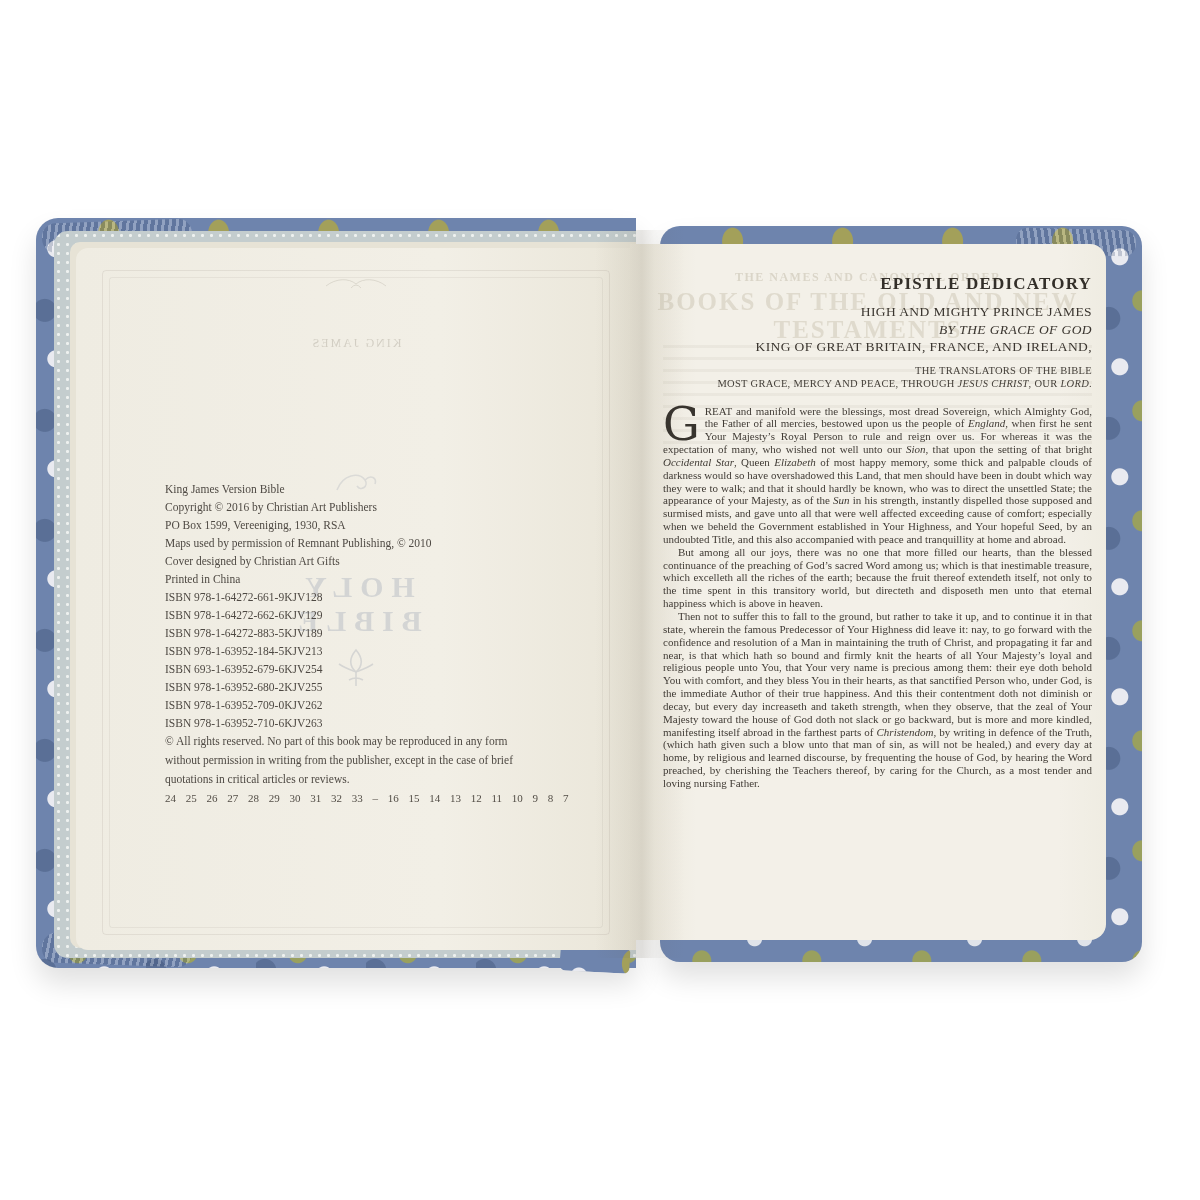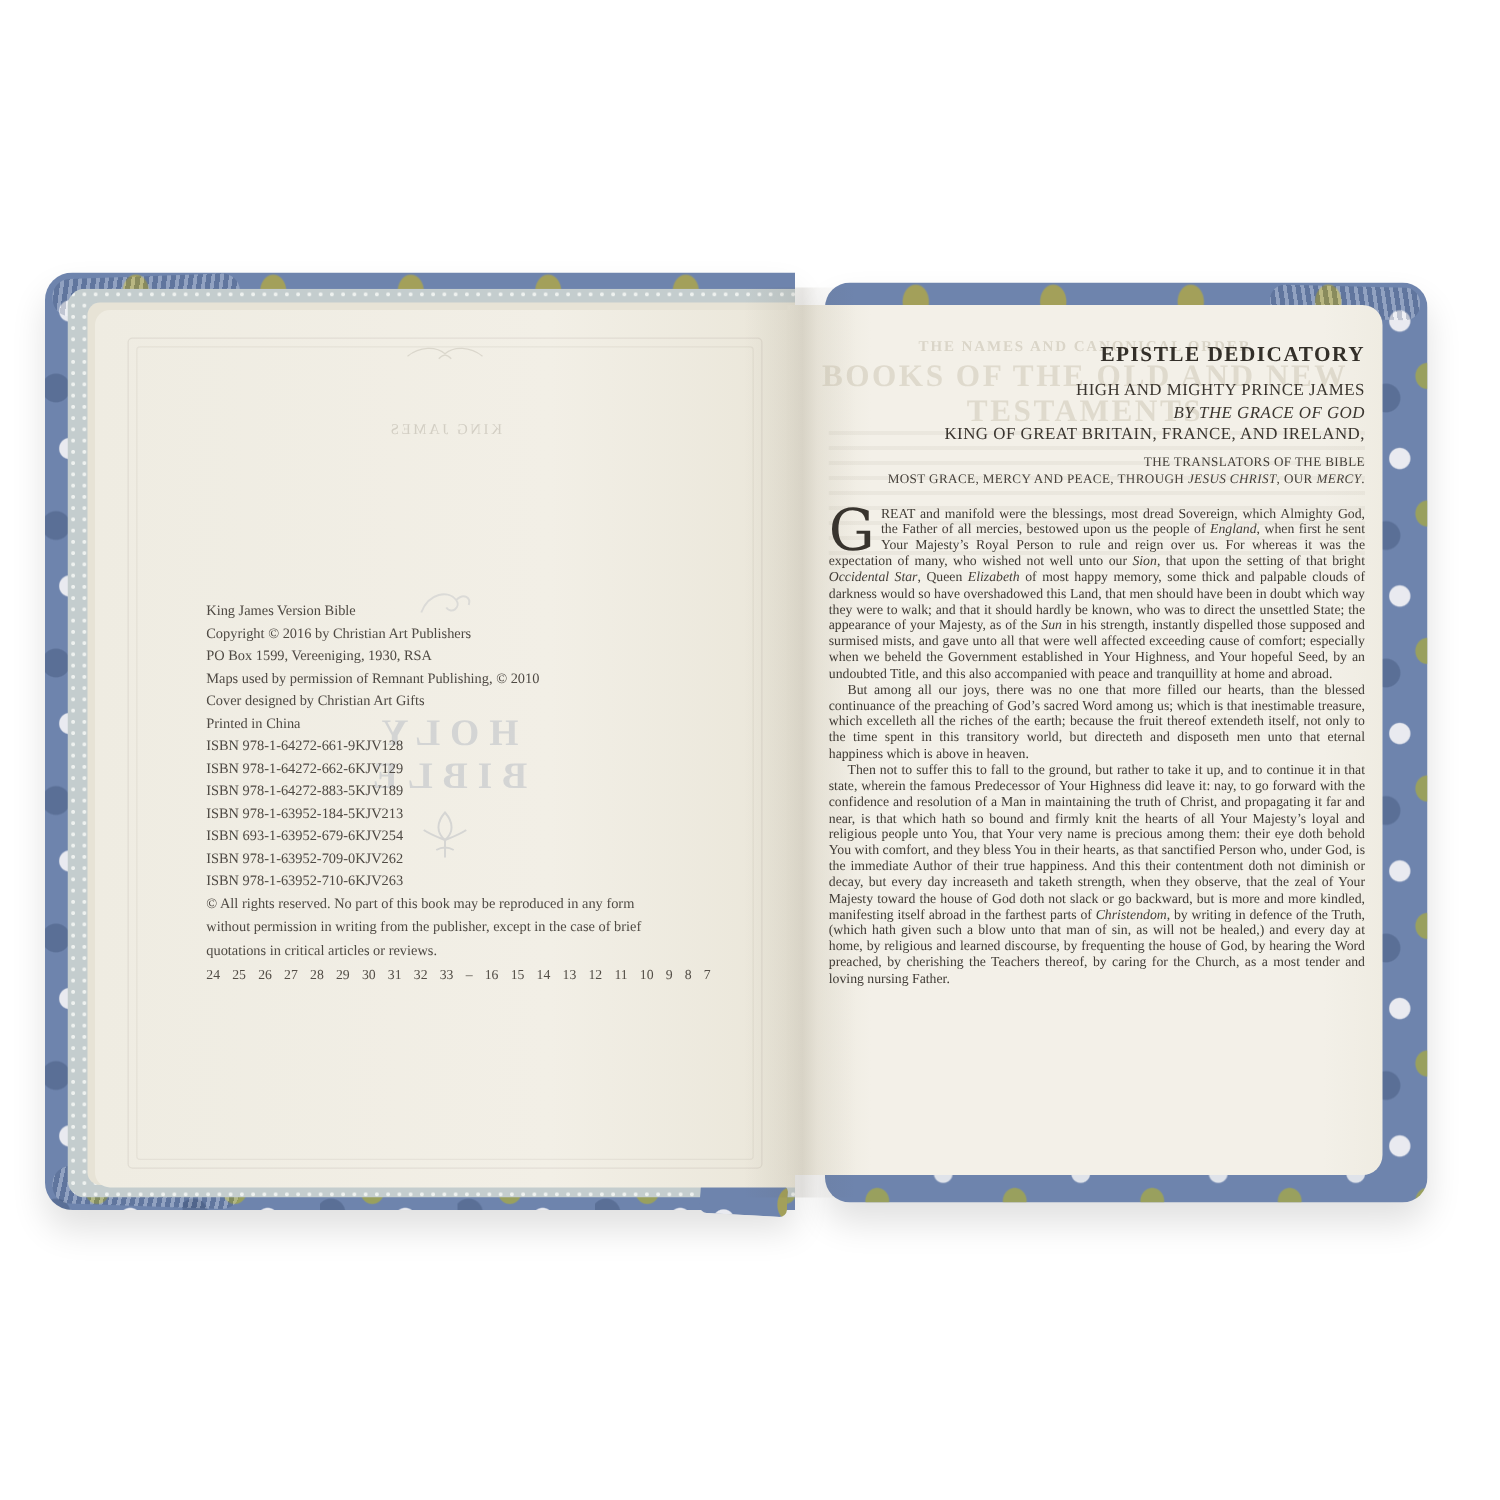--- a/index.html
+++ b/index.html
@@ -164,20 +164,24 @@
           </div>
         <div class="isbn-row">
             <span>ISBN 978-1-63952-184-5</span>
             <span>KJV213</span>
           </div>
         <div class="isbn-row">
             <span>ISBN 693-1-63952-679-6</span>
             <span>KJV254</span>
           </div>
         <div class="isbn-row">
+            <span>ISBN 978-1-63952-680-2</span>
+            <span>KJV255</span>
+          </div>
+        <div class="isbn-row">
             <span>ISBN 978-1-63952-709-0</span>
             <span>KJV262</span>
           </div>
         <div class="isbn-row">
             <span>ISBN 978-1-63952-710-6</span>
             <span>KJV263</span>
           </div>
       </div>
 
       <div class="blk m16 rights">© All rights reserved. No part of this book may be reproduced in any form without permission in writing from the publisher, except in the case of brief quotations in critical articles or reviews.</div>
@@ -192,21 +196,21 @@
     <div class="ghost rp-smudge-b"></div>
 
     <div class="rp-content">
       <div class="rp-head">
         <div class="rp-title">EPISTLE DEDICATORY</div>
         <div class="rp-line">HIGH AND MIGHTY PRINCE JAMES</div>
         <div class="rp-line it">BY THE GRACE OF GOD</div>
         <div class="rp-line">KING OF GREAT BRITAIN, FRANCE, AND IRELAND,</div>
         <div class="rp-sub-wrap">
           <div class="rp-sub">THE TRANSLATORS OF THE BIBLE</div>
-          <div class="rp-sub"><span>MOST GRACE, MERCY AND PEACE, THROUGH </span><em>JESUS CHRIST</em><span>, OUR </span><em>MERCY</em><span>.</span></div>
+          <div class="rp-sub"><span>MOST GRACE, MERCY AND PEACE, THROUGH </span><em>JESUS CHRIST</em><span>, OUR </span><em>LORD</em><span>.</span></div>
         </div>
       </div>
 
       <div class="rp-body">
         <p><span class="dropcap">G</span><span><span>REAT and manifold were the blessings, most dread Sovereign, which Almighty God, the Father of all mercies, bestowed upon us the people of </span><em>England</em><span>, when first he sent Your Majesty’s Royal Person to rule and reign over us. For whereas it was the expectation of many, who wished not well unto our </span><em>Sion</em><span>, that upon the setting of that bright </span><em>Occidental Star</em><span>, Queen </span><em>Elizabeth</em><span> of most happy memory, some thick and palpable clouds of darkness would so have overshadowed this Land, that men should have been in doubt which way they were to walk; and that it should hardly be known, who was to direct the unsettled State; the appearance of your Majesty, as of the </span><em>Sun</em><span> in his strength, instantly dispelled those supposed and surmised mists, and gave unto all that were well affected exceeding cause of comfort; especially when we beheld the Government established in Your Highness, and Your hopeful Seed, by an undoubted Title, and this also accompanied with peace and tranquillity at home and abroad.</span></span></p>
         <p class="ind"><span>But among all our joys, there was no one that more filled our hearts, than the blessed continuance of the preaching of God’s sacred Word among us; which is that inestimable treasure, which excelleth all the riches of the earth; because the fruit thereof extendeth itself, not only to the time spent in this transitory world, but directeth and disposeth men unto that eternal happiness which is above in heaven.</span></p>
         <p class="ind"><span>Then not to suffer this to fall to the ground, but rather to take it up, and to continue it in that state, wherein the famous Predecessor of Your Highness did leave it: nay, to go forward with the confidence and resolution of a Man in maintaining the truth of Christ, and propagating it far and near, is that which hath so bound and firmly knit the hearts of all Your Majesty’s loyal and religious people unto You, that Your very name is precious among them: their eye doth behold You with comfort, and they bless You in their hearts, as that sanctified Person who, under God, is the immediate Author of their true happiness. And this their contentment doth not diminish or decay, but every day increaseth and taketh strength, when they observe, that the zeal of Your Majesty toward the house of God doth not slack or go backward, but is more and more kindled, manifesting itself abroad in the farthest parts of </span><em>Christendom</em><span>, by writing in defence of the Truth, (which hath given such a blow unto that man of sin, as will not be healed,) and every day at home, by religious and learned discourse, by frequenting the house of God, by hearing the Word preached, by cherishing the Teachers thereof, by caring for the Church, as a most tender and loving nursing Father.</span></p>
       </div>
     </div>
   </div>

